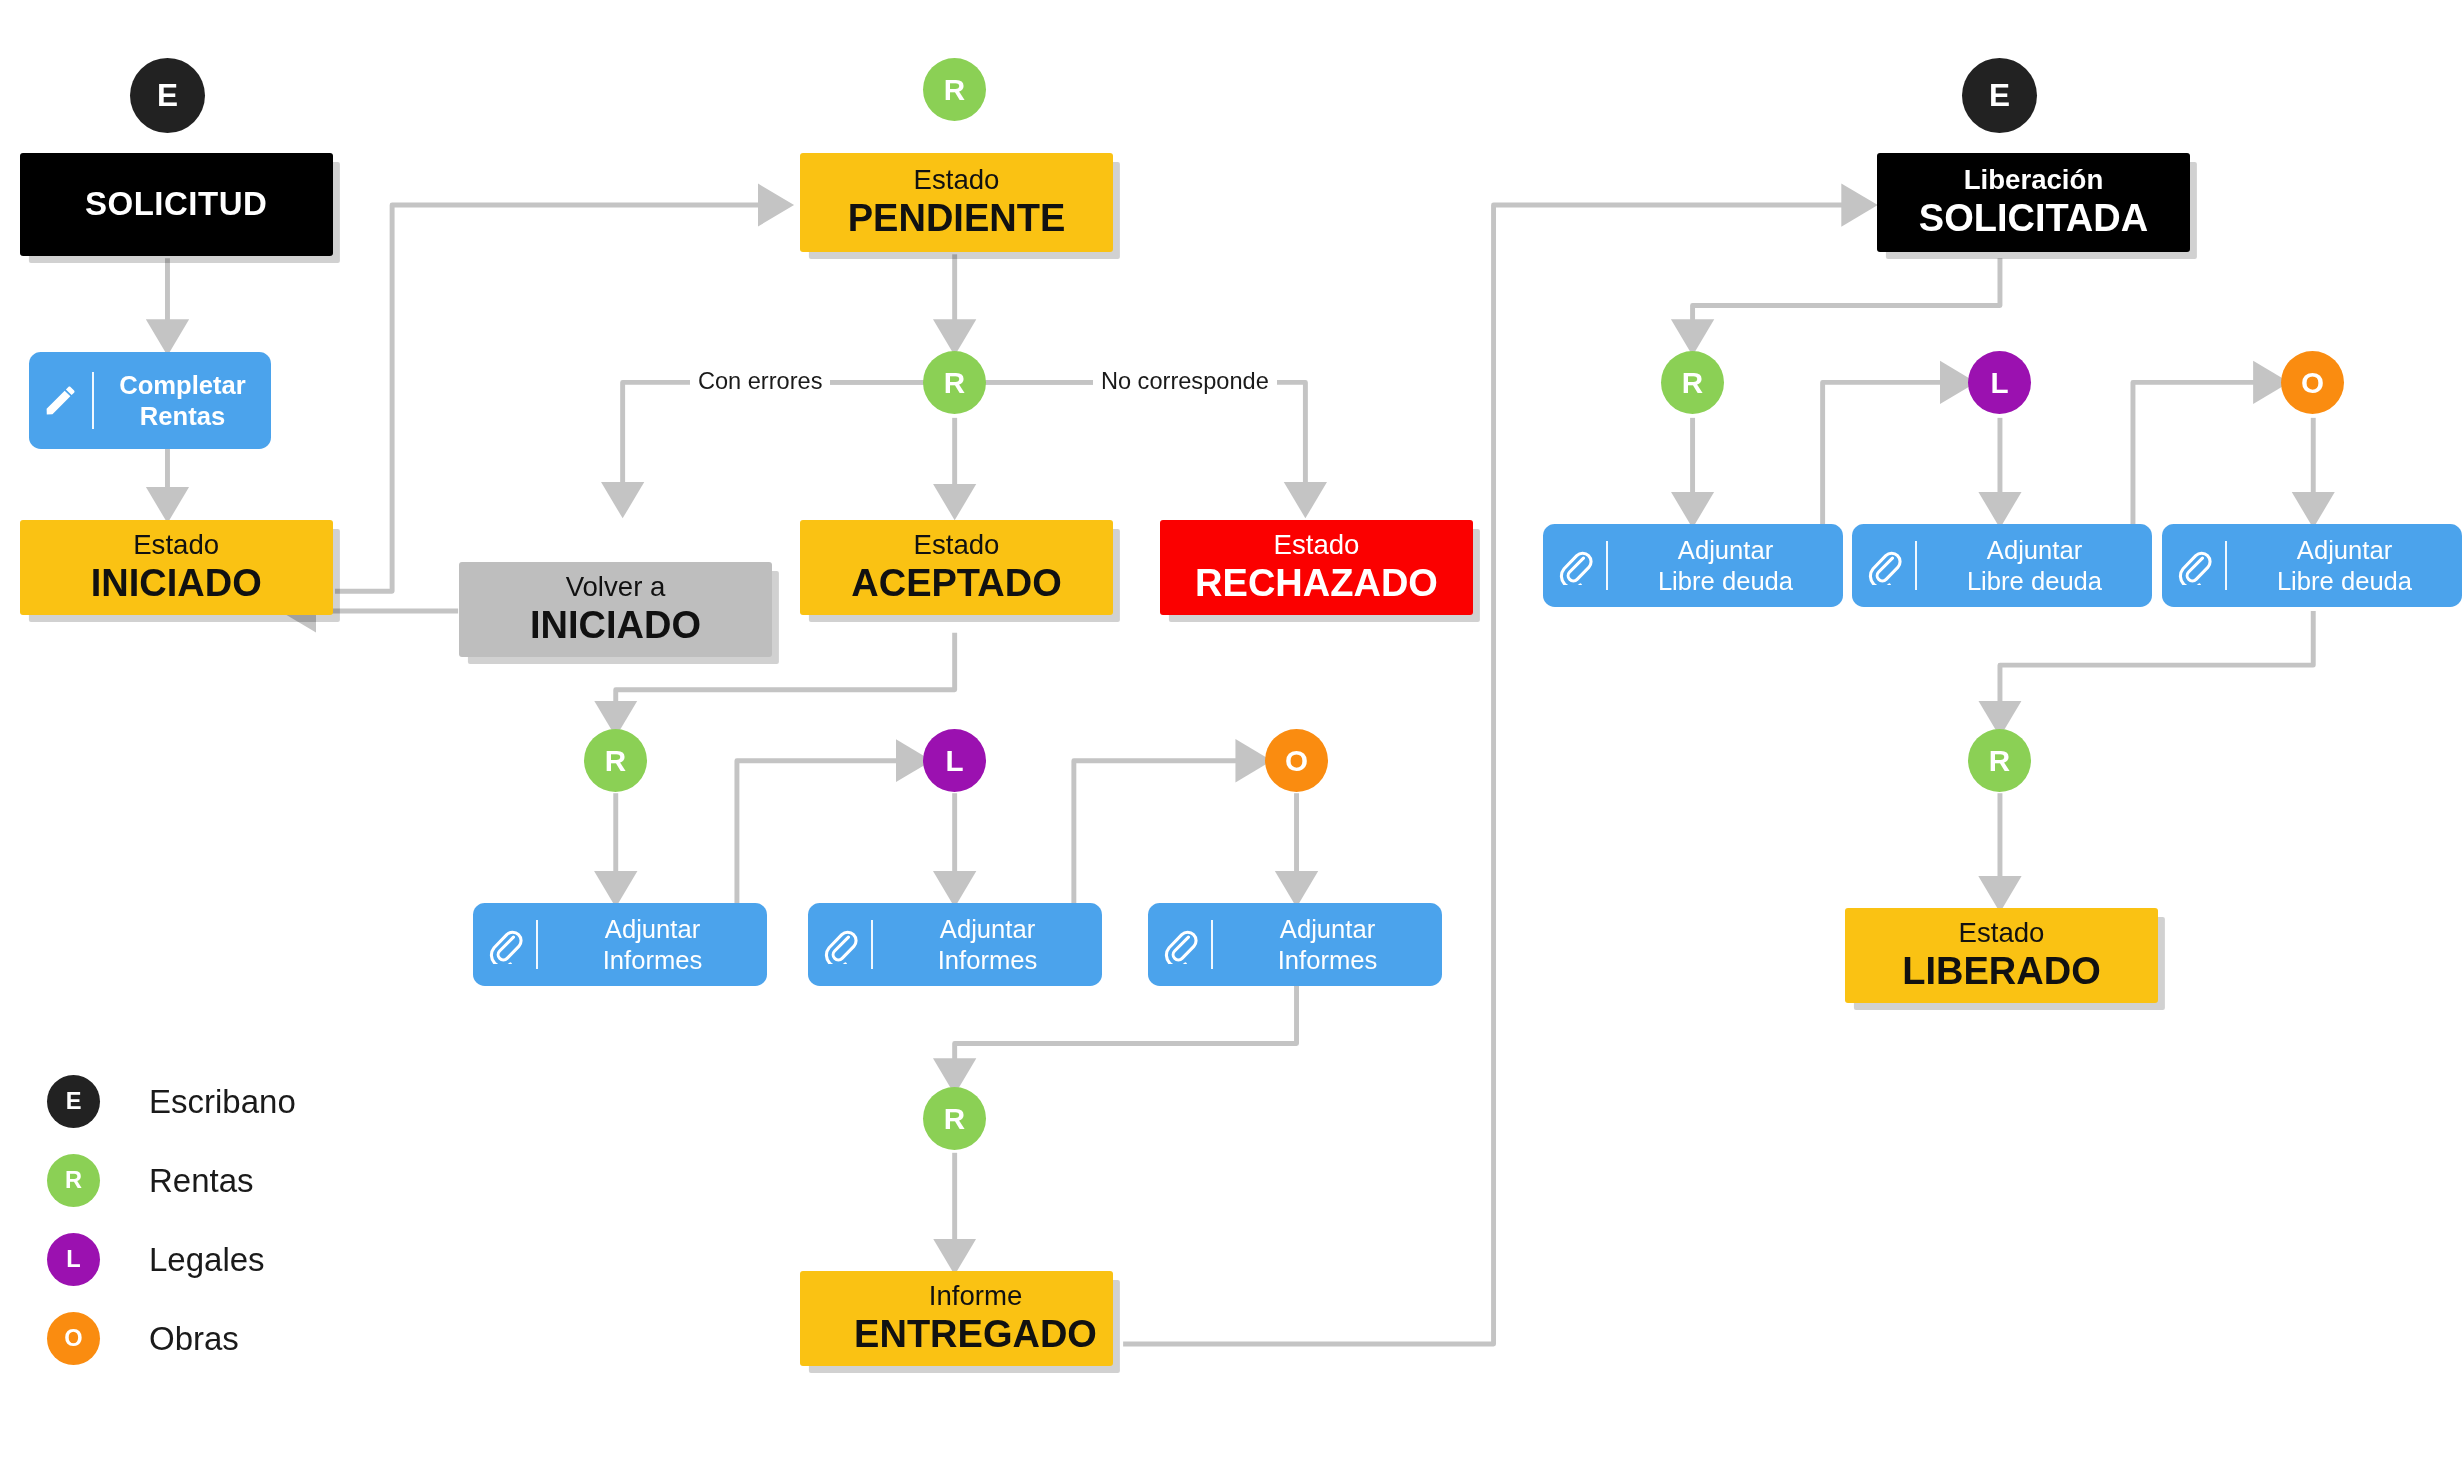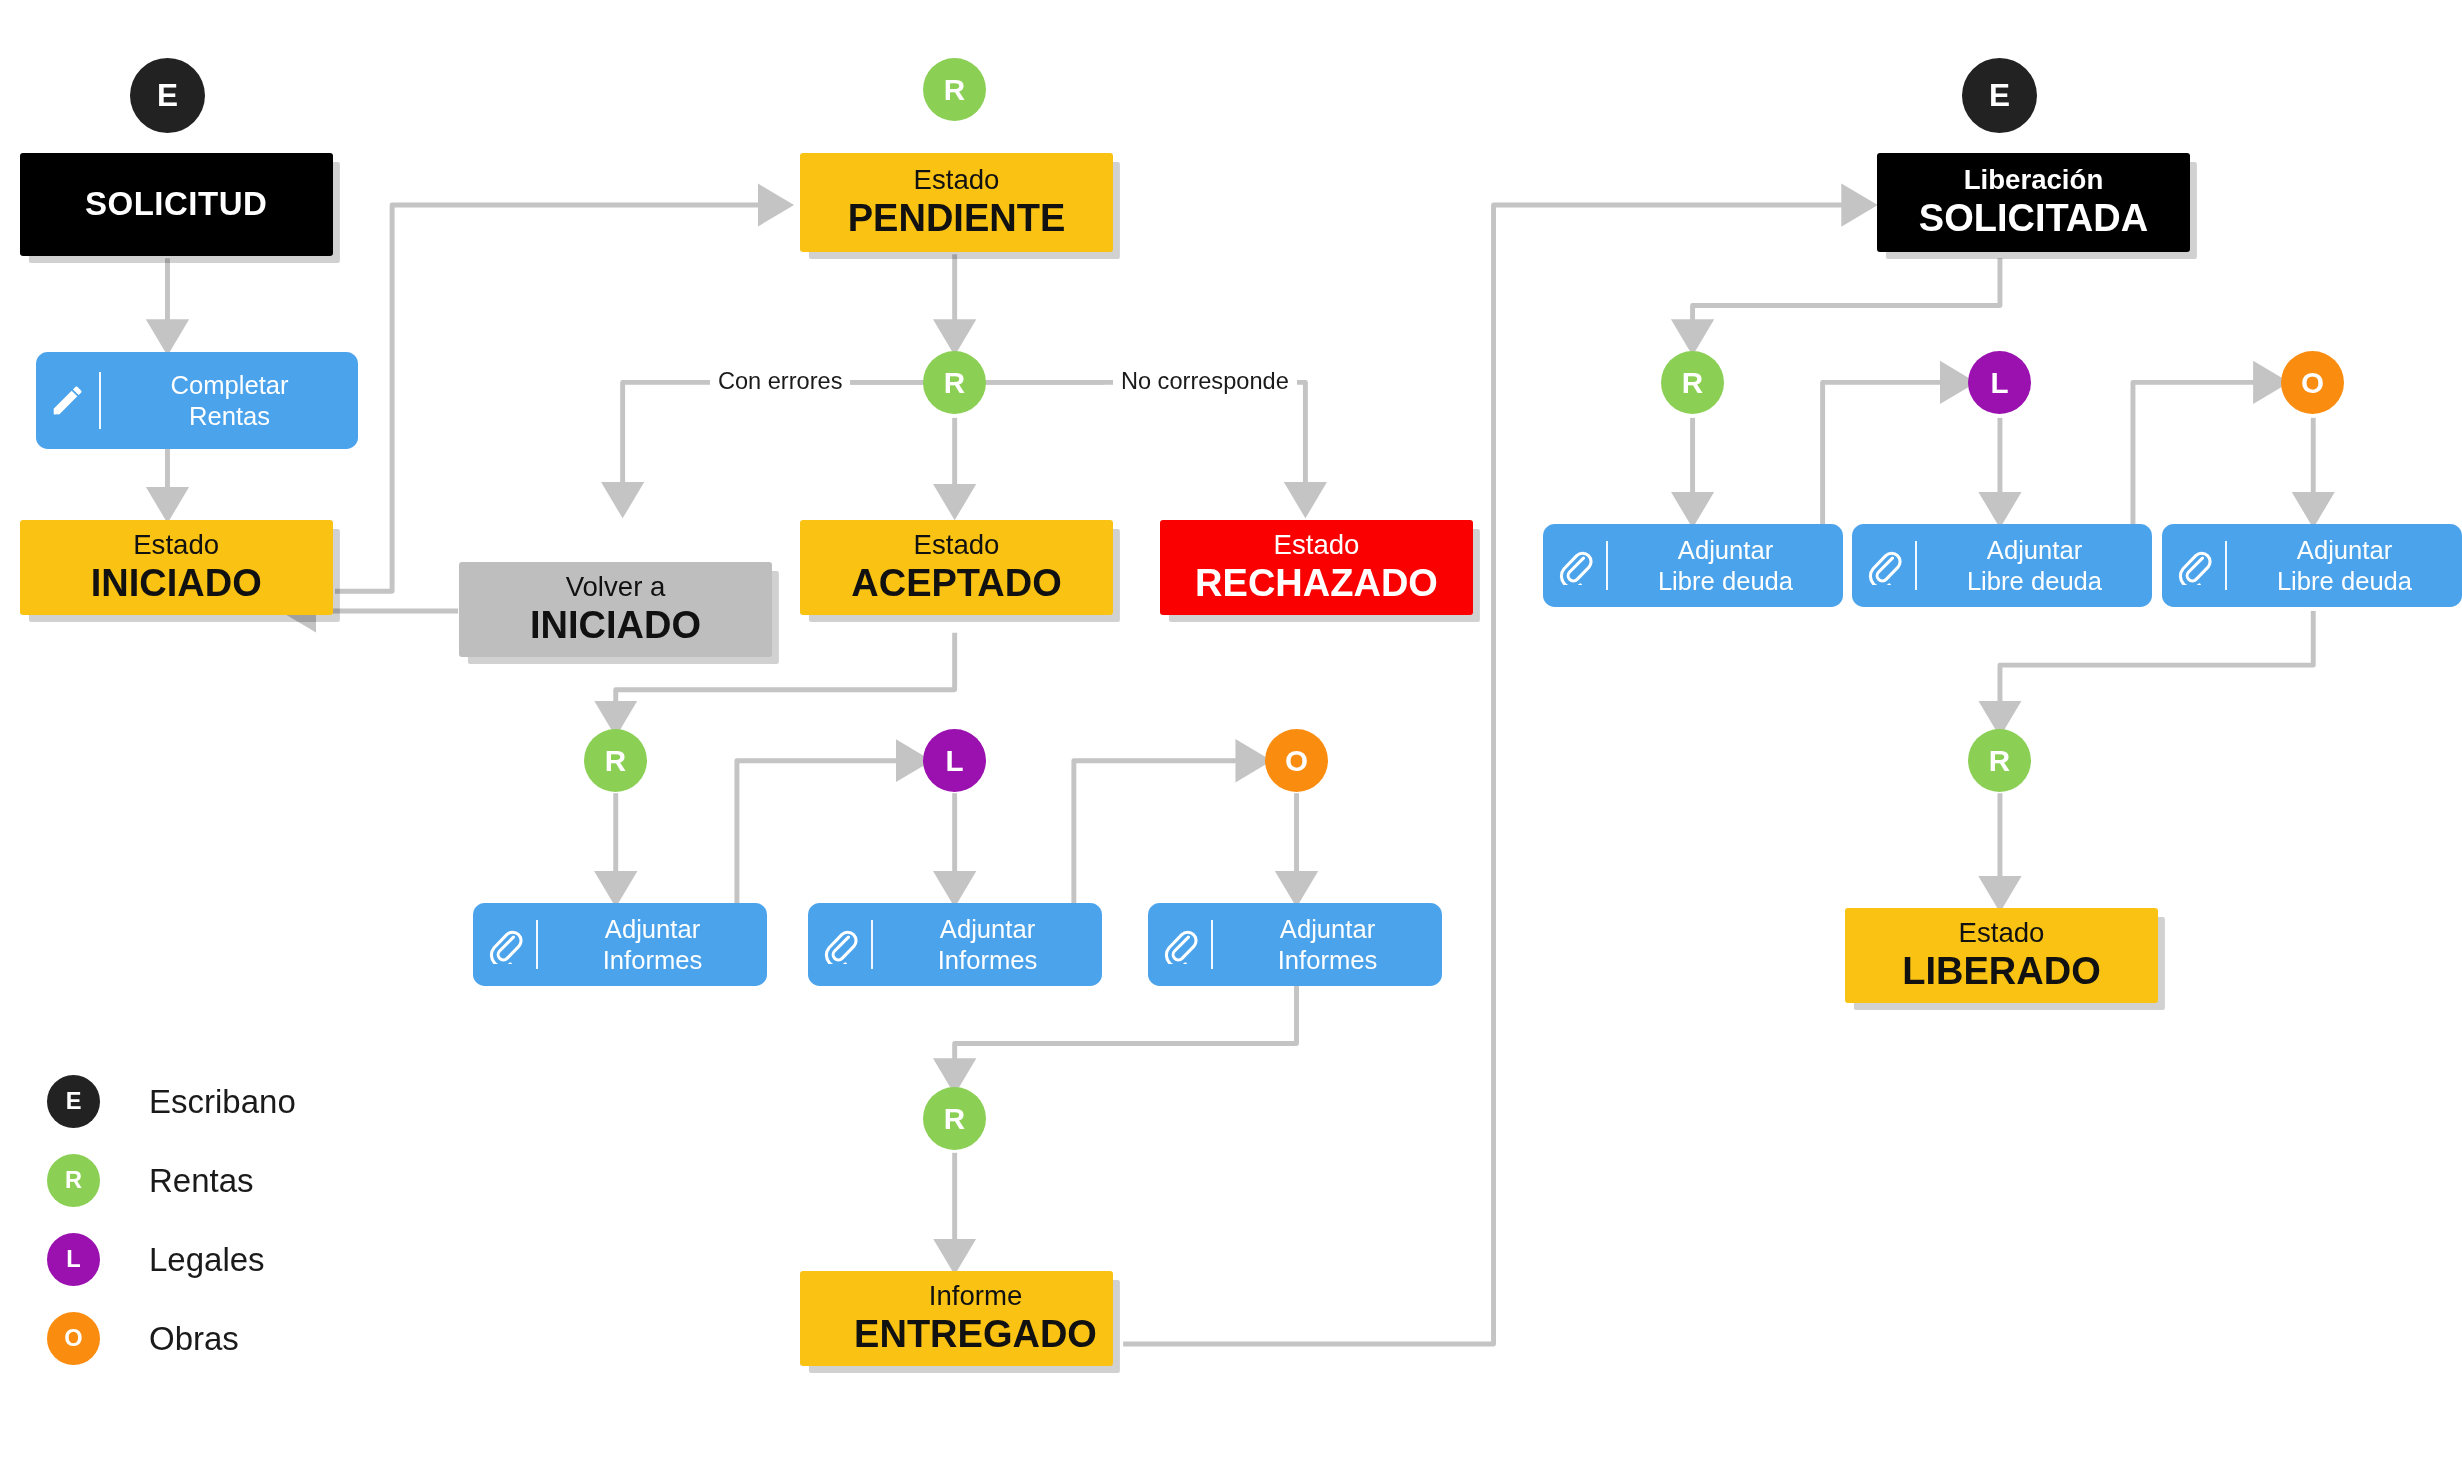--- a/index.html
+++ b/index.html
@@ -30,21 +30,21 @@
 
   
   .role{position:absolute;border-radius:50%;display:flex;align-items:center;
         justify-content:center;color:#fff;font-weight:700;}
   .role.E{background:#222222;}
   .role.R{background:#8BD055;}
   .role.L{background:#9B11B0;}
   .role.O{background:#FA8C10;}
 
   .edgelabel{position:absolute;font-size:23.6px;color:#1a1a1a;background:#fff;
-             padding:0 7.9px;white-space:nowrap;margin-left:20px;}
+             padding:0 7.9px;white-space:nowrap;}
 
   
   .legend{position:absolute;left:47px;top:1062px;}
   .legrow{display:flex;align-items:center;height:79px;}
   .legdot{width:53px;height:53px;border-radius:50%;display:flex;align-items:center;
           justify-content:center;color:#fff;font-weight:700;font-size:23.6px;flex:0 0 53px;}
   .leglabel{margin-left:49px;font-size:33px;color:#1a1a1a;}
 </style>
 </head>
 <body>
@@ -177,21 +177,21 @@
   <div class="node state black" style="left:1877px;top:153px;width:313px;height:99px;">
     <div class="l1">Liberación</div>
     <div class="l2">SOLICITADA</div>
   </div>
 
   <div class="node state yellow" style="left:1845px;top:908px;width:313px;height:95px;">
     <div class="l1">Estado</div>
     <div class="l2">LIBERADO</div>
   </div>
 
-  <div class="node action" style="left:36px;top:352px;width:322px;height:97px;">
+  <div class="node action" style="left:29px;top:352px;width:242px;height:97px;font-weight:bold;">
     <span class="ic">
       <svg width="37" height="37" viewBox="0 0 24 24" fill="#ffffff">
         <path d="M3 17.3 L3.1 21 L6.8 20.9 L18.4 9.3 L14.7 5.6 Z M20.8 6.9 c0.4-0.4 0.4-1 0-1.4 l-2.3-2.3 c-0.4-0.4-1-0.4-1.4 0 l-1.6 1.6 3.7 3.7 Z"></path>
       </svg>
     </span>
     <span class="div"></span>
     <span class="lb">
       <span>Completar</span><br>
       <span>Rentas</span>
     </span>

